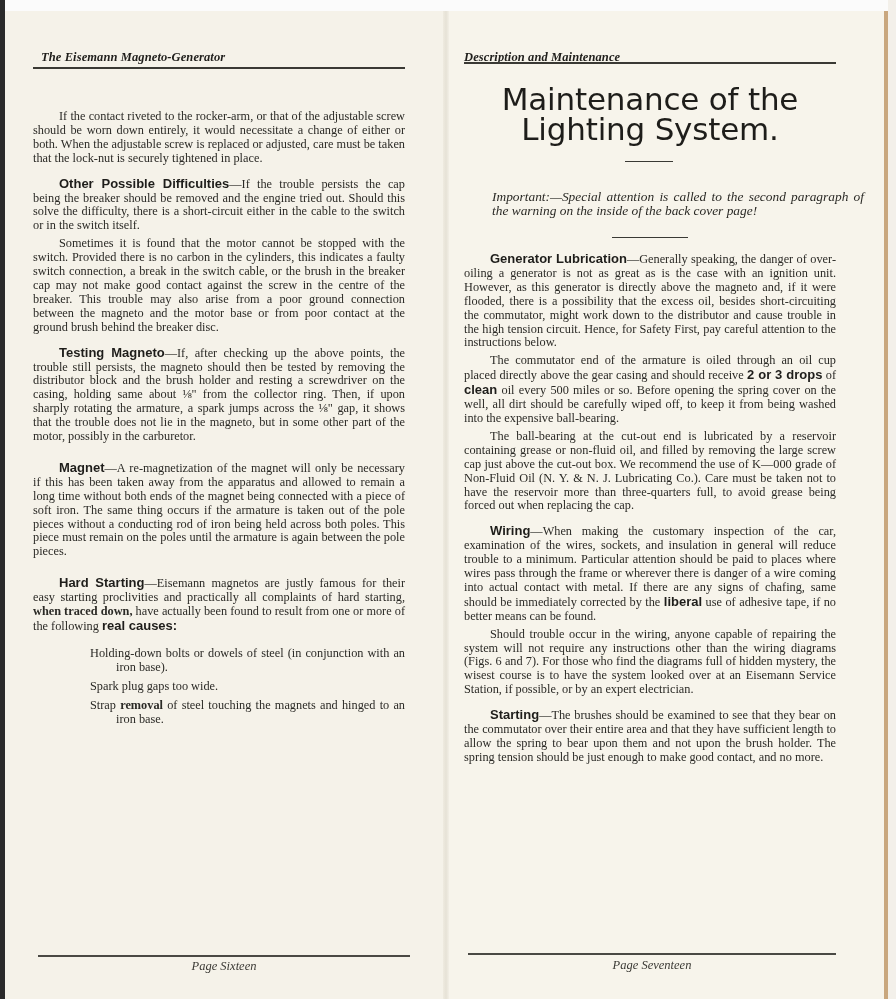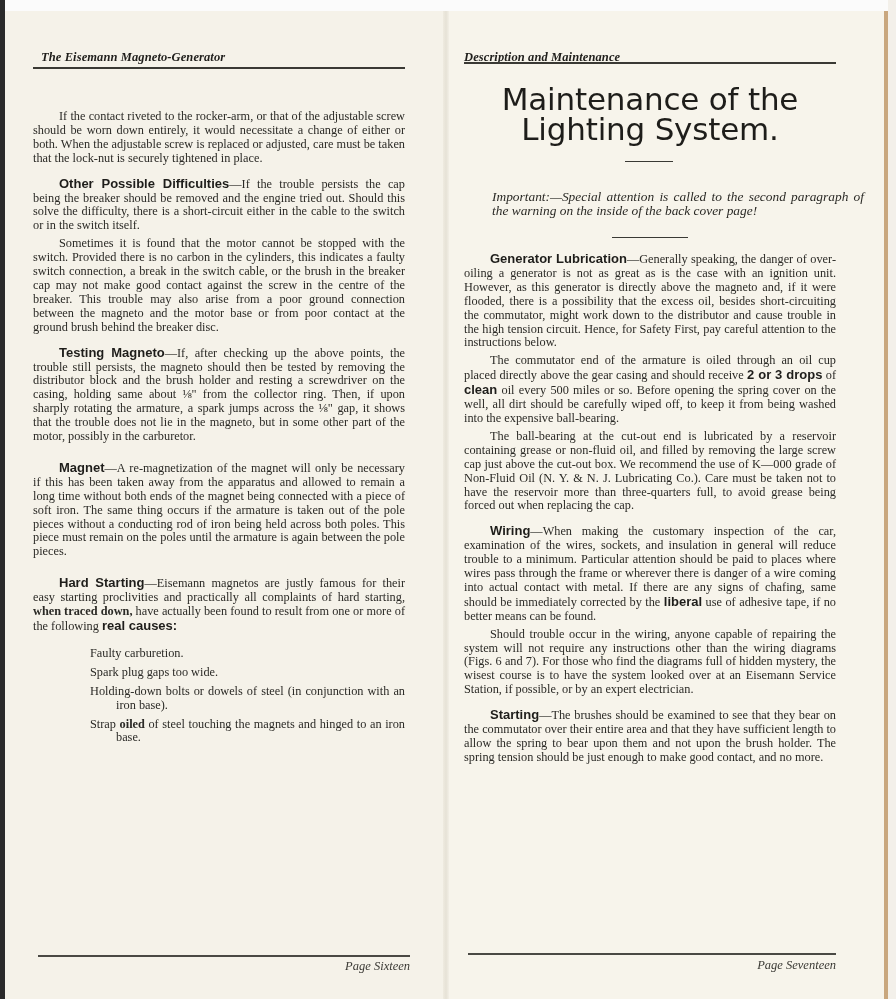--- a/index.html
+++ b/index.html
@@ -20,21 +20,21 @@
   .page.right { left:446px; width:438px; background:#f7f4eb; }
   .gutter { position:absolute; left:443px; top:11px; width:6px; height:988px;
     background:linear-gradient(to right,#efebe0,#e6e2d6,#f2efe6); }
 
   .running-head {
     position:absolute; top:50px; font-weight:bold; font-style:italic;
     font-size:12.5px; color:#1f1e1b; letter-spacing:0.1px;
   }
   .head-rule { position:absolute; top:67px; height:1.5px; background:#3a3934; }
   .foot-rule { position:absolute; top:955px; height:1.5px; background:#4a4944; }
-  .folio { position:absolute; top:959px; font-style:italic; font-size:12.5px; color:#3a3934; text-align:right; }
+  .folio { position:absolute; top:959px; font-style:italic; font-size:12.5px; color:#3a3934; text-align:center; }
 
   .col { position:absolute; font-size:12.3px; line-height:13.9px; text-align:justify; }
   .col p { margin:0; text-indent:26px; }
   .col .sp { margin-top:11px; }
   .col .sp-small { margin-top:4px; }
   .col b { font-family:"Liberation Sans","DejaVu Sans",sans-serif; font-weight:bold; font-size:13px; color:#1e1d1a; }
   .col .b2 { font-weight:bold; font-family:"Liberation Serif",serif; font-size:12.3px; }
 
   ul.causes { list-style:none; margin:13px 0 0 0; padding:0 0 0 57px; }
   ul.causes li { text-indent:-26px; padding-left:26px; margin-bottom:5px; text-align:justify; }
@@ -65,24 +65,23 @@
 <div class="head-rule" style="left:33px; width:372px;"></div>
 
 <div class="col" style="left:33px; top:90px; width:372px;margin-top:20px;">
   <p>If the contact riveted to the rocker-arm, or that of the adjustable screw should be worn down entirely, it would necessitate a change of either or both. When the adjustable screw is replaced or adjusted, care must be taken that the lock-nut is securely tightened in place.</p>
   <p class="sp"><b>Other Possible Difficulties</b><span>—If the trouble persists the cap being the breaker should be removed and the engine tried out. Should this solve the difficulty, there is a short-circuit either in the cable to the switch or in the switch itself.</span></p>
   <p class="sp-small">Sometimes it is found that the motor cannot be stopped with the switch. Provided there is no carbon in the cylinders, this indicates a faulty switch connection, a break in the switch cable, or the brush in the breaker cap may not make good contact against the screw in the centre of the breaker. This trouble may also arise from a poor ground connection between the magneto and the motor base or from poor contact at the ground brush behind the breaker disc.</p>
   <p class="sp"><b>Testing Magneto</b><span>—If, after checking up the above points, the trouble still persists, the magneto should then be tested by removing the distributor block and the brush holder and resting a screwdriver on the casing, holding same about ⅛" from the collector ring. Then, if upon sharply rotating the armature, a spark jumps across the ⅛" gap, it shows that the trouble does not lie in the magneto, but in some other part of the motor, possibly in the carburetor.</span></p>
   <p class="sp" style="margin-top:17px;"><b>Magnet</b><span>—A re-magnetization of the magnet will only be necessary if this has been taken away from the apparatus and allowed to remain a long time without both ends of the magnet being connected with a piece of soft iron. The same thing occurs if the armature is taken out of the pole pieces without a conducting rod of iron being held across both poles. This piece must remain on the poles until the armature is again between the pole pieces.</span></p>
   <p class="sp" style="margin-top:17px;"><b>Hard Starting</b><span>—Eisemann magnetos are justly famous for their easy starting proclivities and practically all complaints of hard starting, </span><span class="b2">when traced down,</span><span> have actually been found to result from one or more of the following </span><b>real causes:</b></p>
   <ul class="causes">
-    <li>Faulty carburetion.</li>
+    <li>Holding-down bolts or dowels of steel (in conjunction with an iron base).</li>
     <li>Spark plug gaps too wide.</li>
-    <li>Holding-down bolts or dowels of steel (in conjunction with an iron base).</li>
-    <li><span>Strap </span><span class="b2">oiled</span><span> of steel touching the magnets and hinged to an iron base.</span></li>
+    <li><span>Strap </span><span class="b2">removal</span><span> of steel touching the magnets and hinged to an iron base.</span></li>
   </ul>
 </div>
 
 <div class="foot-rule" style="left:38px; width:372px;"></div>
 <div class="folio" style="left:38px; width:372px;">Page Sixteen</div>
 
 <div class="running-head" style="left:464px; width:372px; text-align:left;">Description and Maintenance</div>
 <div class="head-rule" style="left:464px; width:372px; top:62px;"></div>
 
 <div class="title">Maintenance of the Lighting System.</div>

